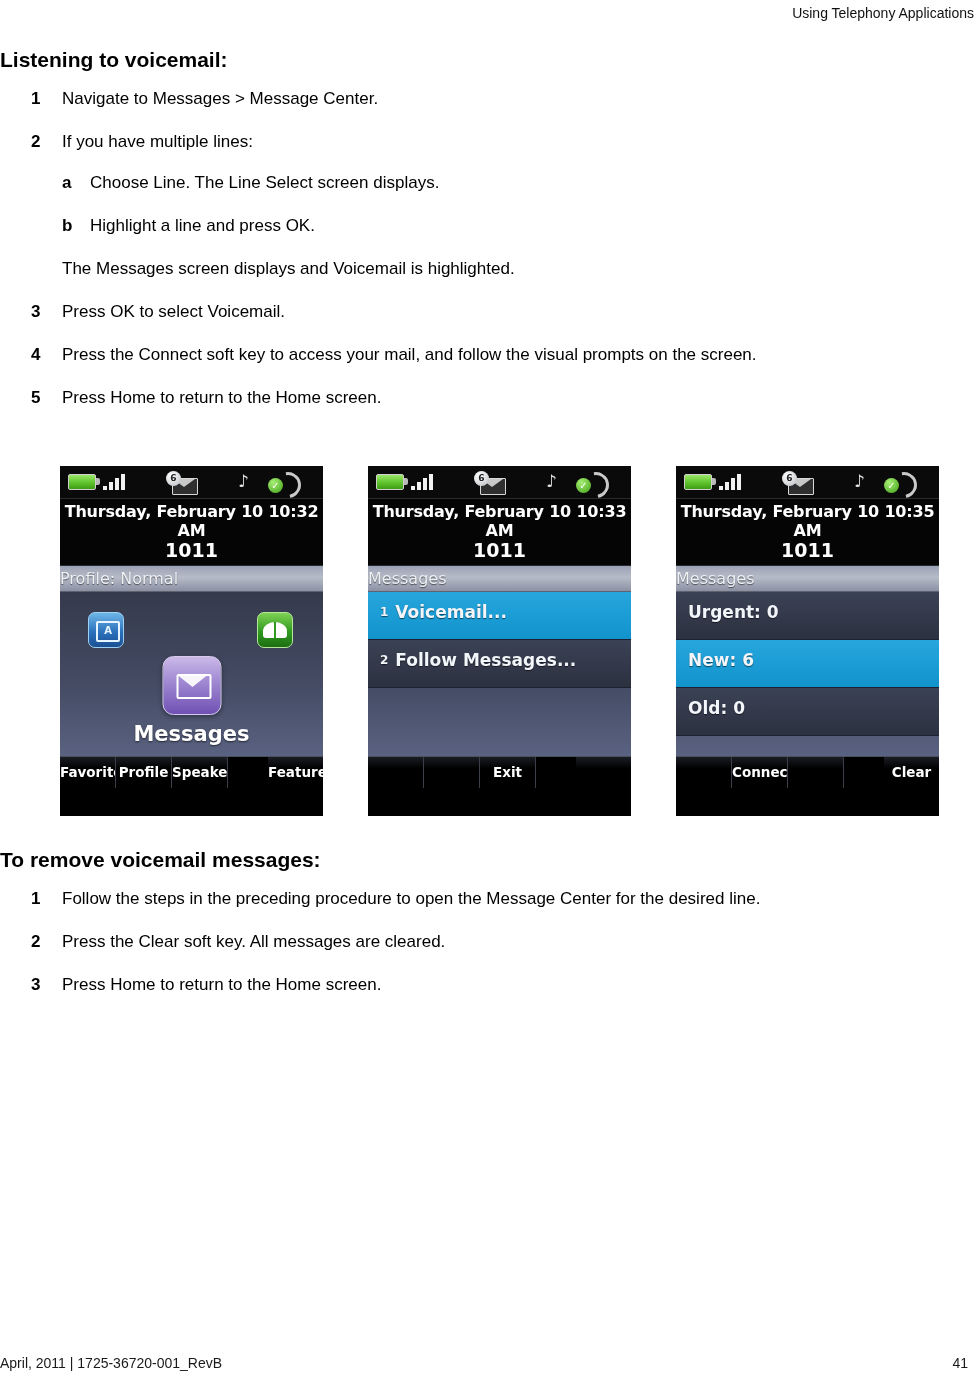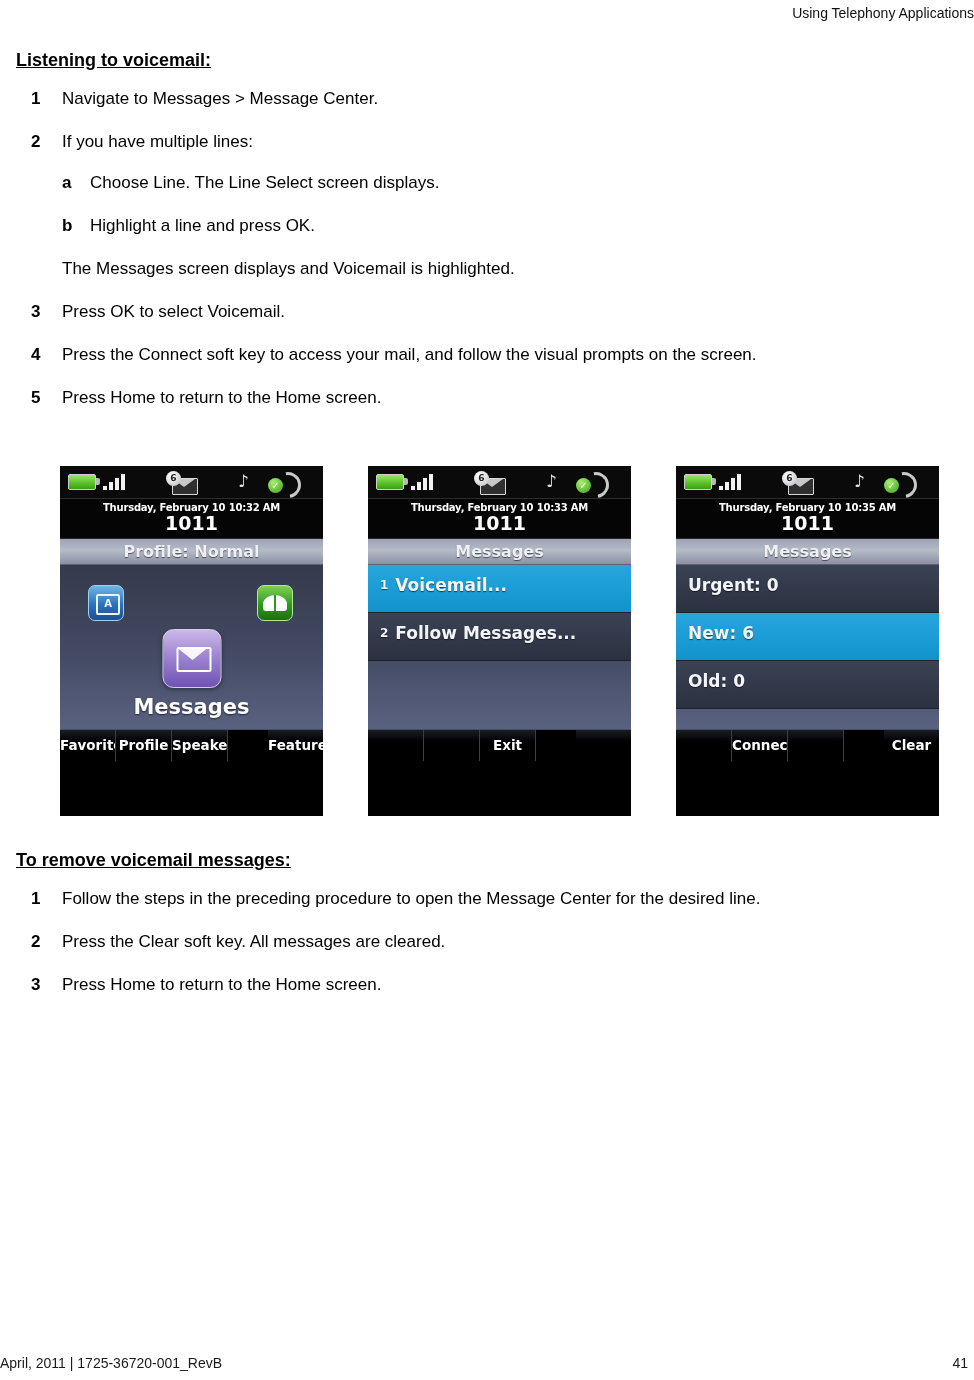--- a/index.html
+++ b/index.html
@@ -31,25 +31,24 @@
   
   #content {
     position: absolute;
     top: 48px;
     left: 0px;
     width: 974px;
   }
 
   .section-head {
     font-weight: bold;
-    font-size: 18px;
+    font-size: 21px;
     line-height: 24px;
     margin: 0 0 16px 0;
-    padding-left: 16px;
-    text-decoration: underline;
+    padding-left: 0px;
   }
 
   ol.steps {
     list-style: none;
     margin: 0;
     padding: 0;
   }
   ol.steps > li {
     position: relative;
     padding-left: 62px;
@@ -180,30 +179,29 @@
   }
 
   
   .datebar {
     background:#050505;
     color:#ffffff;
     text-align:center;
     padding: 3px 0 4px 0;
     border-bottom: 1px solid #242830;
   }
-  .datebar .dt { font-size:10px; font-weight:bold; letter-spacing:-0.2px; }
+  .datebar .dt { font-size:16px; font-weight:bold; letter-spacing:-0.2px; }
   .datebar .ext { font-size:19px; font-weight:bold; line-height:21px; }
 
   
   .titlebar {
     height: 25px;
     line-height: 25px;
-    text-align:center;
     font-size:16px;
-    font-weight:bold;
+    font-weight:normal;
     color:#eef0f4;
     text-shadow: 0 1px 1px rgba(0,0,0,.55);
     background: linear-gradient(180deg,#9ca2b4 0%, #b6bbc8 45%, #8b91a3 100%);
     border-bottom:1px solid #5e6372;
   }
 
   
   .screenbody {
     position: relative;
     height: 196px;

